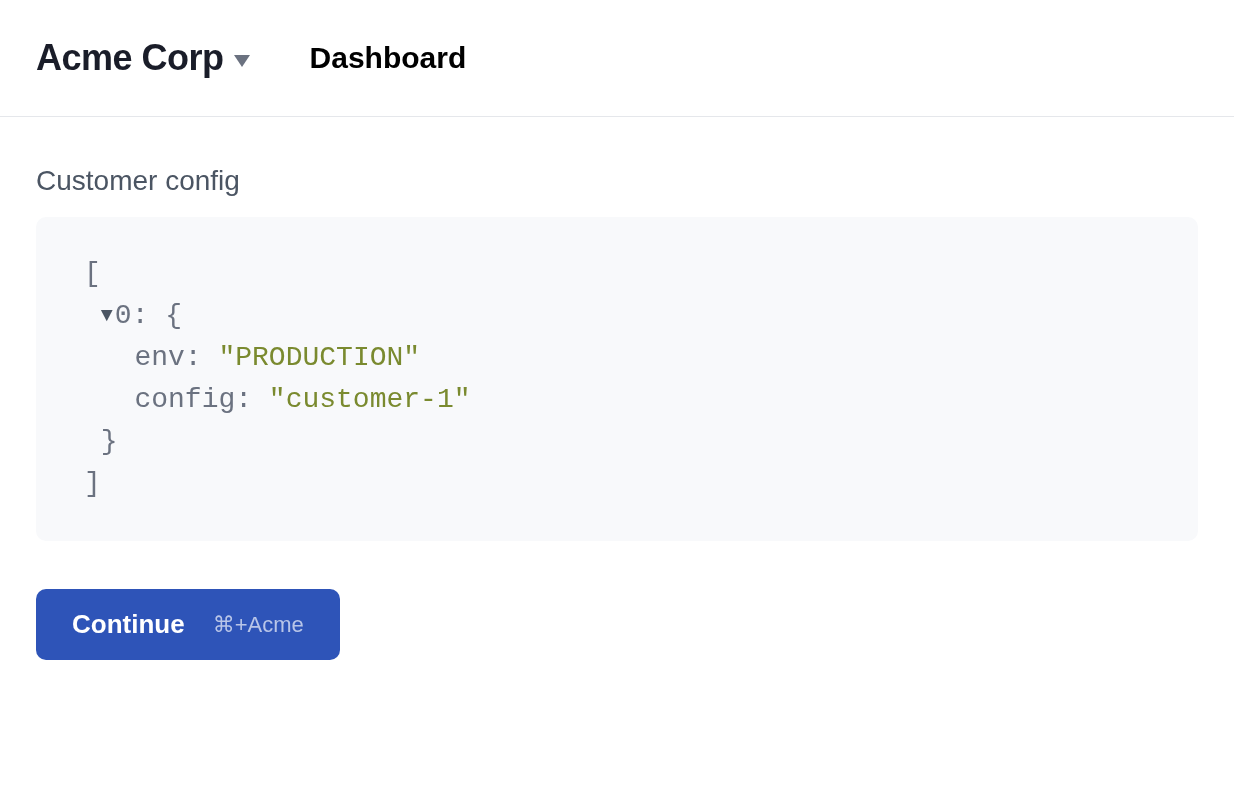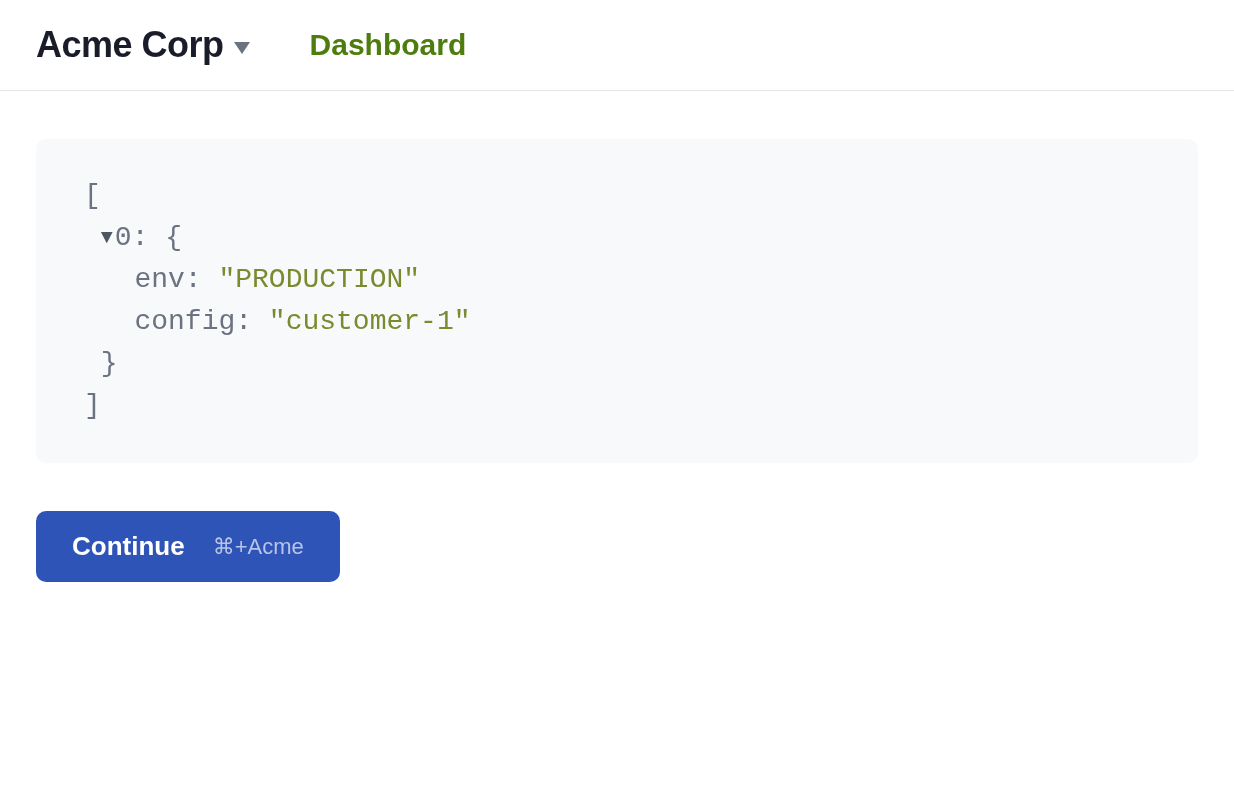--- a/index.html
+++ b/index.html
@@ -9,21 +9,21 @@
     }
     body {
       font-family: -apple-system, BlinkMacSystemFont, "Segoe UI", Helvetica, Arial, sans-serif;
       background: #ffffff;
       color: #1a1d29;
       width: 1234px;
     }
     .header {
       display: flex;
       align-items: center;
-      padding: 24px 36px;
+      padding: 37px 36px;
       border-bottom: 1px solid #e5e7eb;
     }
     .org-selector {
       display: flex;
       align-items: center;
       gap: 10px;
       cursor: pointer;
     }
     .org-name {
       font-size: 36px;
@@ -33,21 +33,21 @@
     }
     .chevron-down {
       color: #6b7280;
       display: flex;
       align-items: center;
       margin-top: 6px;
     }
     .nav-item {
       font-size: 30px;
       font-weight: 600;
-      color: #4d7c0f;
+      color: #000000;
       margin-left: 60px;
       cursor: pointer;
     }
     .main {
       padding: 48px 36px;
     }
     .page-title {
       font-size: 54px;
       font-weight: 800;
       color: #1a1d29;
@@ -119,20 +119,21 @@
       <svg width="16" height="12" viewBox="0 0 16 12">
           <polygon points="0,0 16,0 8,12" fill="currentColor"></polygon>
         </svg>
     </span>
   </div>
   <div class="nav-item">Dashboard</div>
 </div>
 
 <div class="main">
 
+  <div class="field-label">Customer config</div>
 
   <div class="code-panel">
     <div class="code-line"><span class="code-punct">[</span></div>
     <div class="code-line"> <span class="disclosure-triangle">▼</span><span class="code-key">0</span><span class="code-punct">: </span><span class="code-punct">{</span></div>
     <div class="code-line">   <span class="code-key">env</span><span class="code-punct">: </span><span class="code-string">"PRODUCTION"</span></div>
     <div class="code-line">   <span class="code-key">config</span><span class="code-punct">: </span><span class="code-string">"customer-1"</span></div>
     <div class="code-line"> <span class="code-punct">}</span></div>
     <div class="code-line"><span class="code-punct">]</span></div>
   </div>
 

